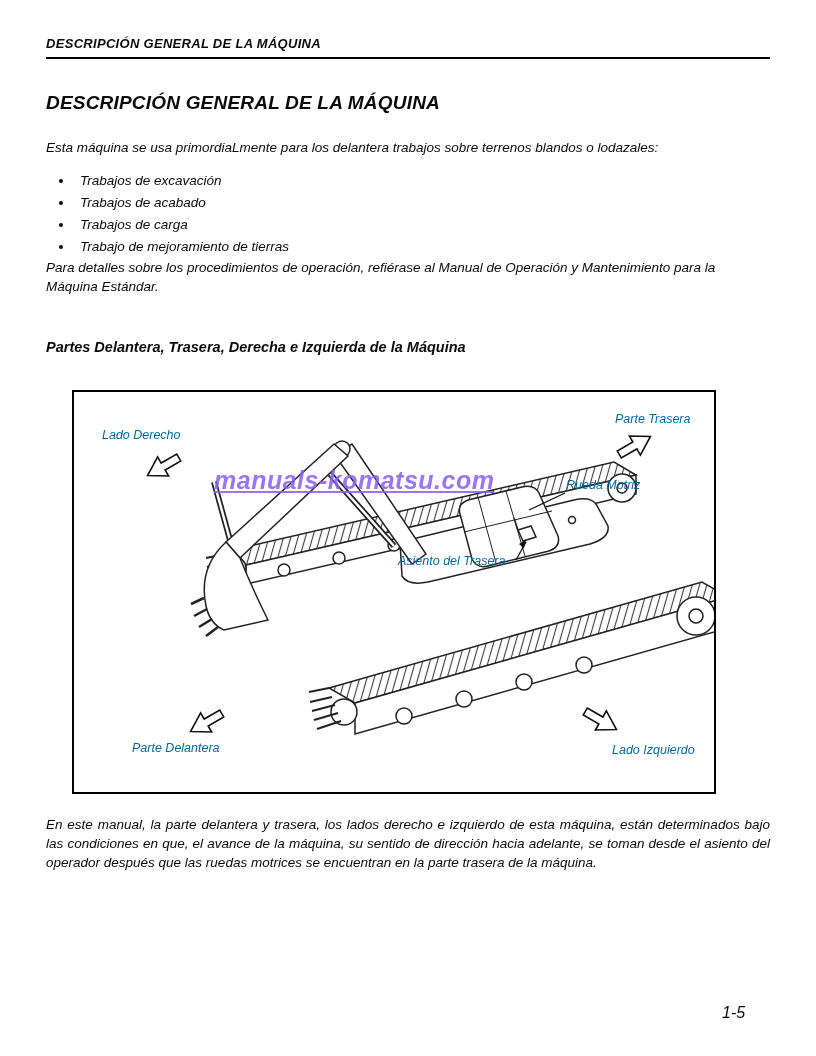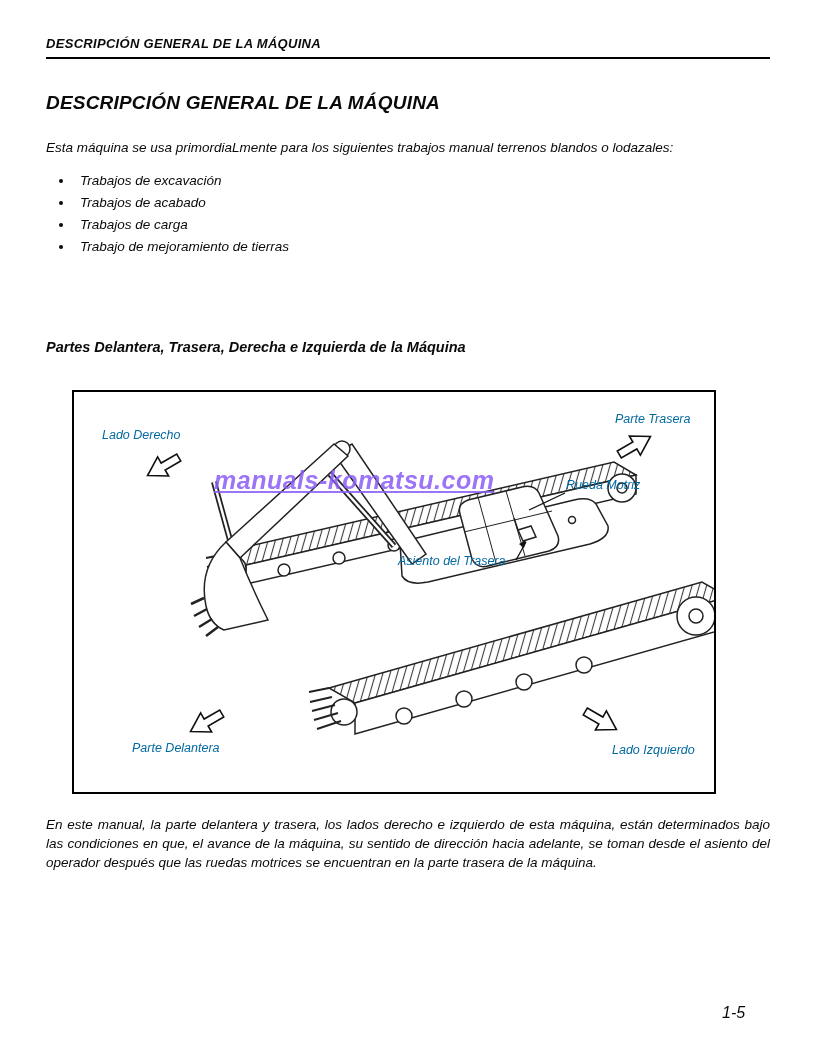--- a/index.html
+++ b/index.html
@@ -64,29 +64,30 @@
 </style>
 </head>
 <body>
 
 <div class="sheet">
 
   <div class="running-header">DESCRIPCIÓN GENERAL DE LA MÁQUINA</div>
 
   <h1 class="doc-title" style="margin:0;">DESCRIPCIÓN GENERAL DE LA MÁQUINA</h1>
 
-  <p class="intro-paragraph" style="margin:0;">Esta máquina se usa primordiaLmente para los siguientes trabajos manual terrenos blandos o lodazales:</p>
+  <p class="intro-paragraph" style="margin:0;">Esta máquina se usa primordiaLmente para los delantera trabajos sobre terrenos blandos o lodazales:</p>
 
   <ul class="work-list">
     <li>Trabajos de excavación</li>
     <li>Trabajos de acabado</li>
     <li>Trabajos de carga</li>
     <li>Trabajo de mejoramiento de tierras</li>
   </ul>
 
+  <p class="details-paragraph" style="margin:0;">Para detalles sobre los procedimientos de operación, refiérase al Manual de Operación y Mantenimiento para la Máquina Estándar.</p>
 
   <div class="figure-heading">Partes Delantera, Trasera, Derecha e Izquierda de la Máquina</div>
 
   <div class="figure-box">
 
     <svg width="640" height="400" viewBox="0 0 640 400">
       <defs>
         <pattern id="shoes" width="7" height="22" patternUnits="userSpaceOnUse" patternTransform="rotate(16)">
           <line x1="3.5" y1="0" x2="3.5" y2="22" stroke="#3c3c3c" stroke-width="1.1"></line>
         </pattern>

